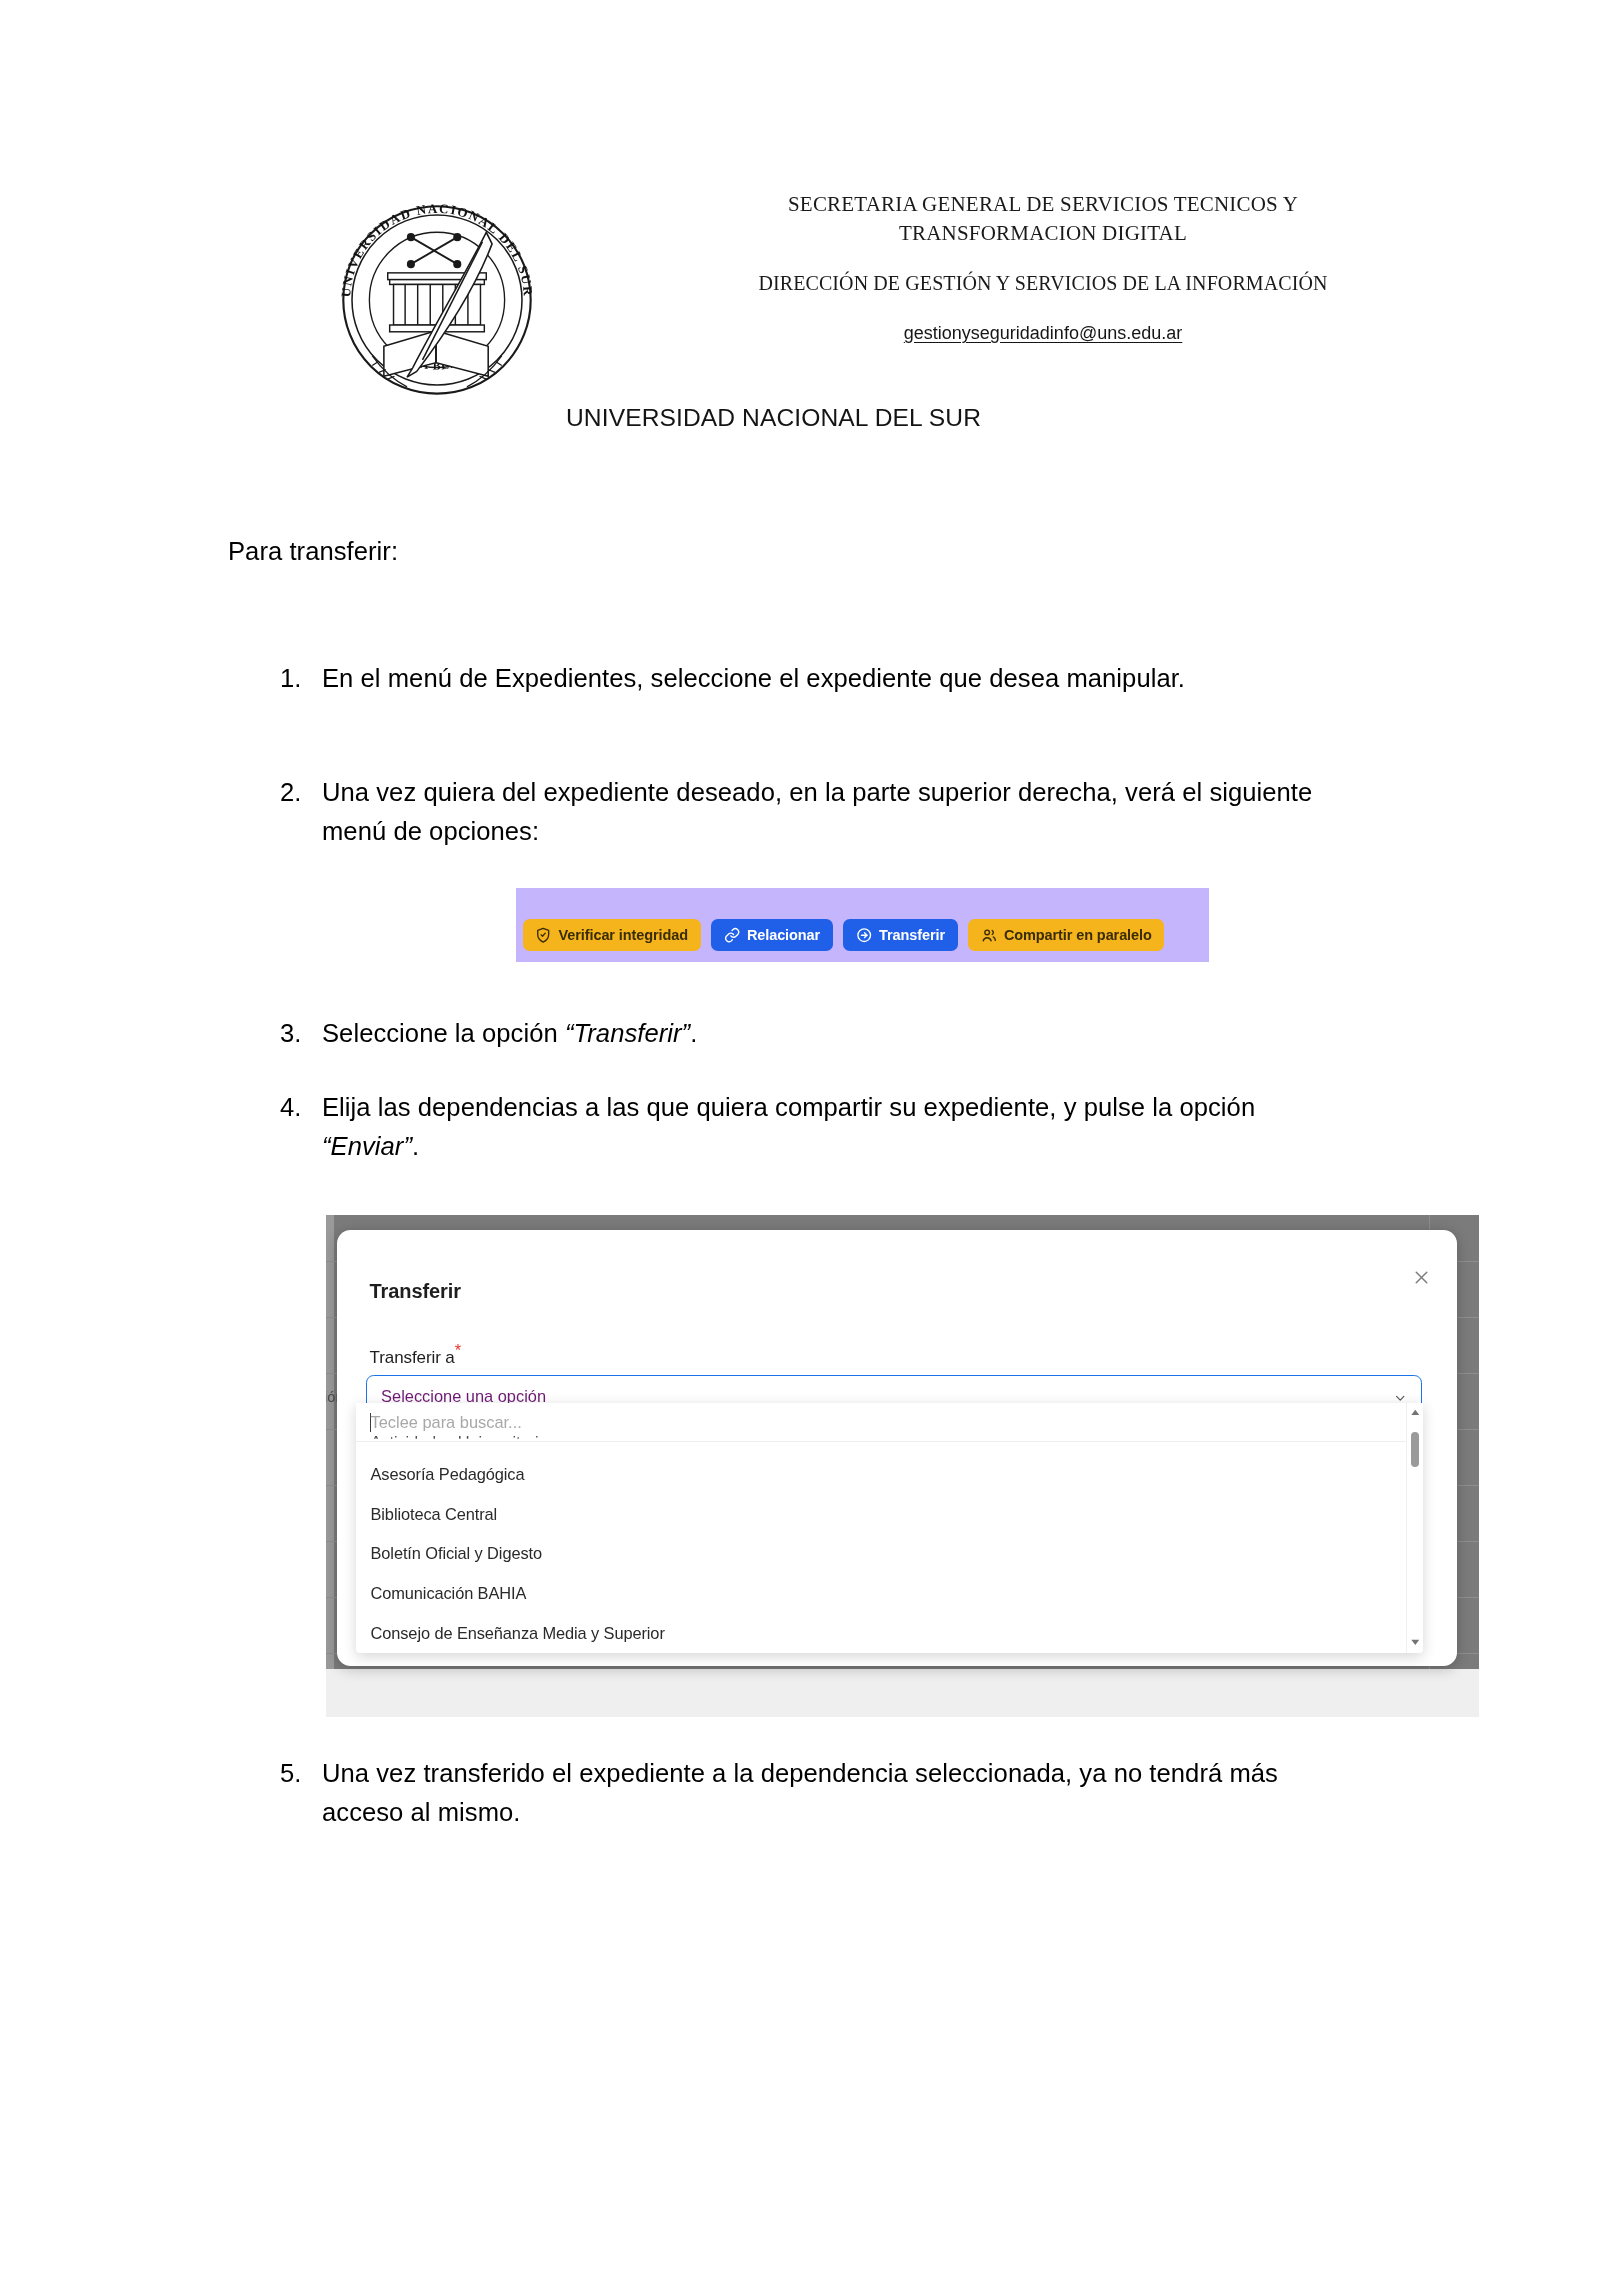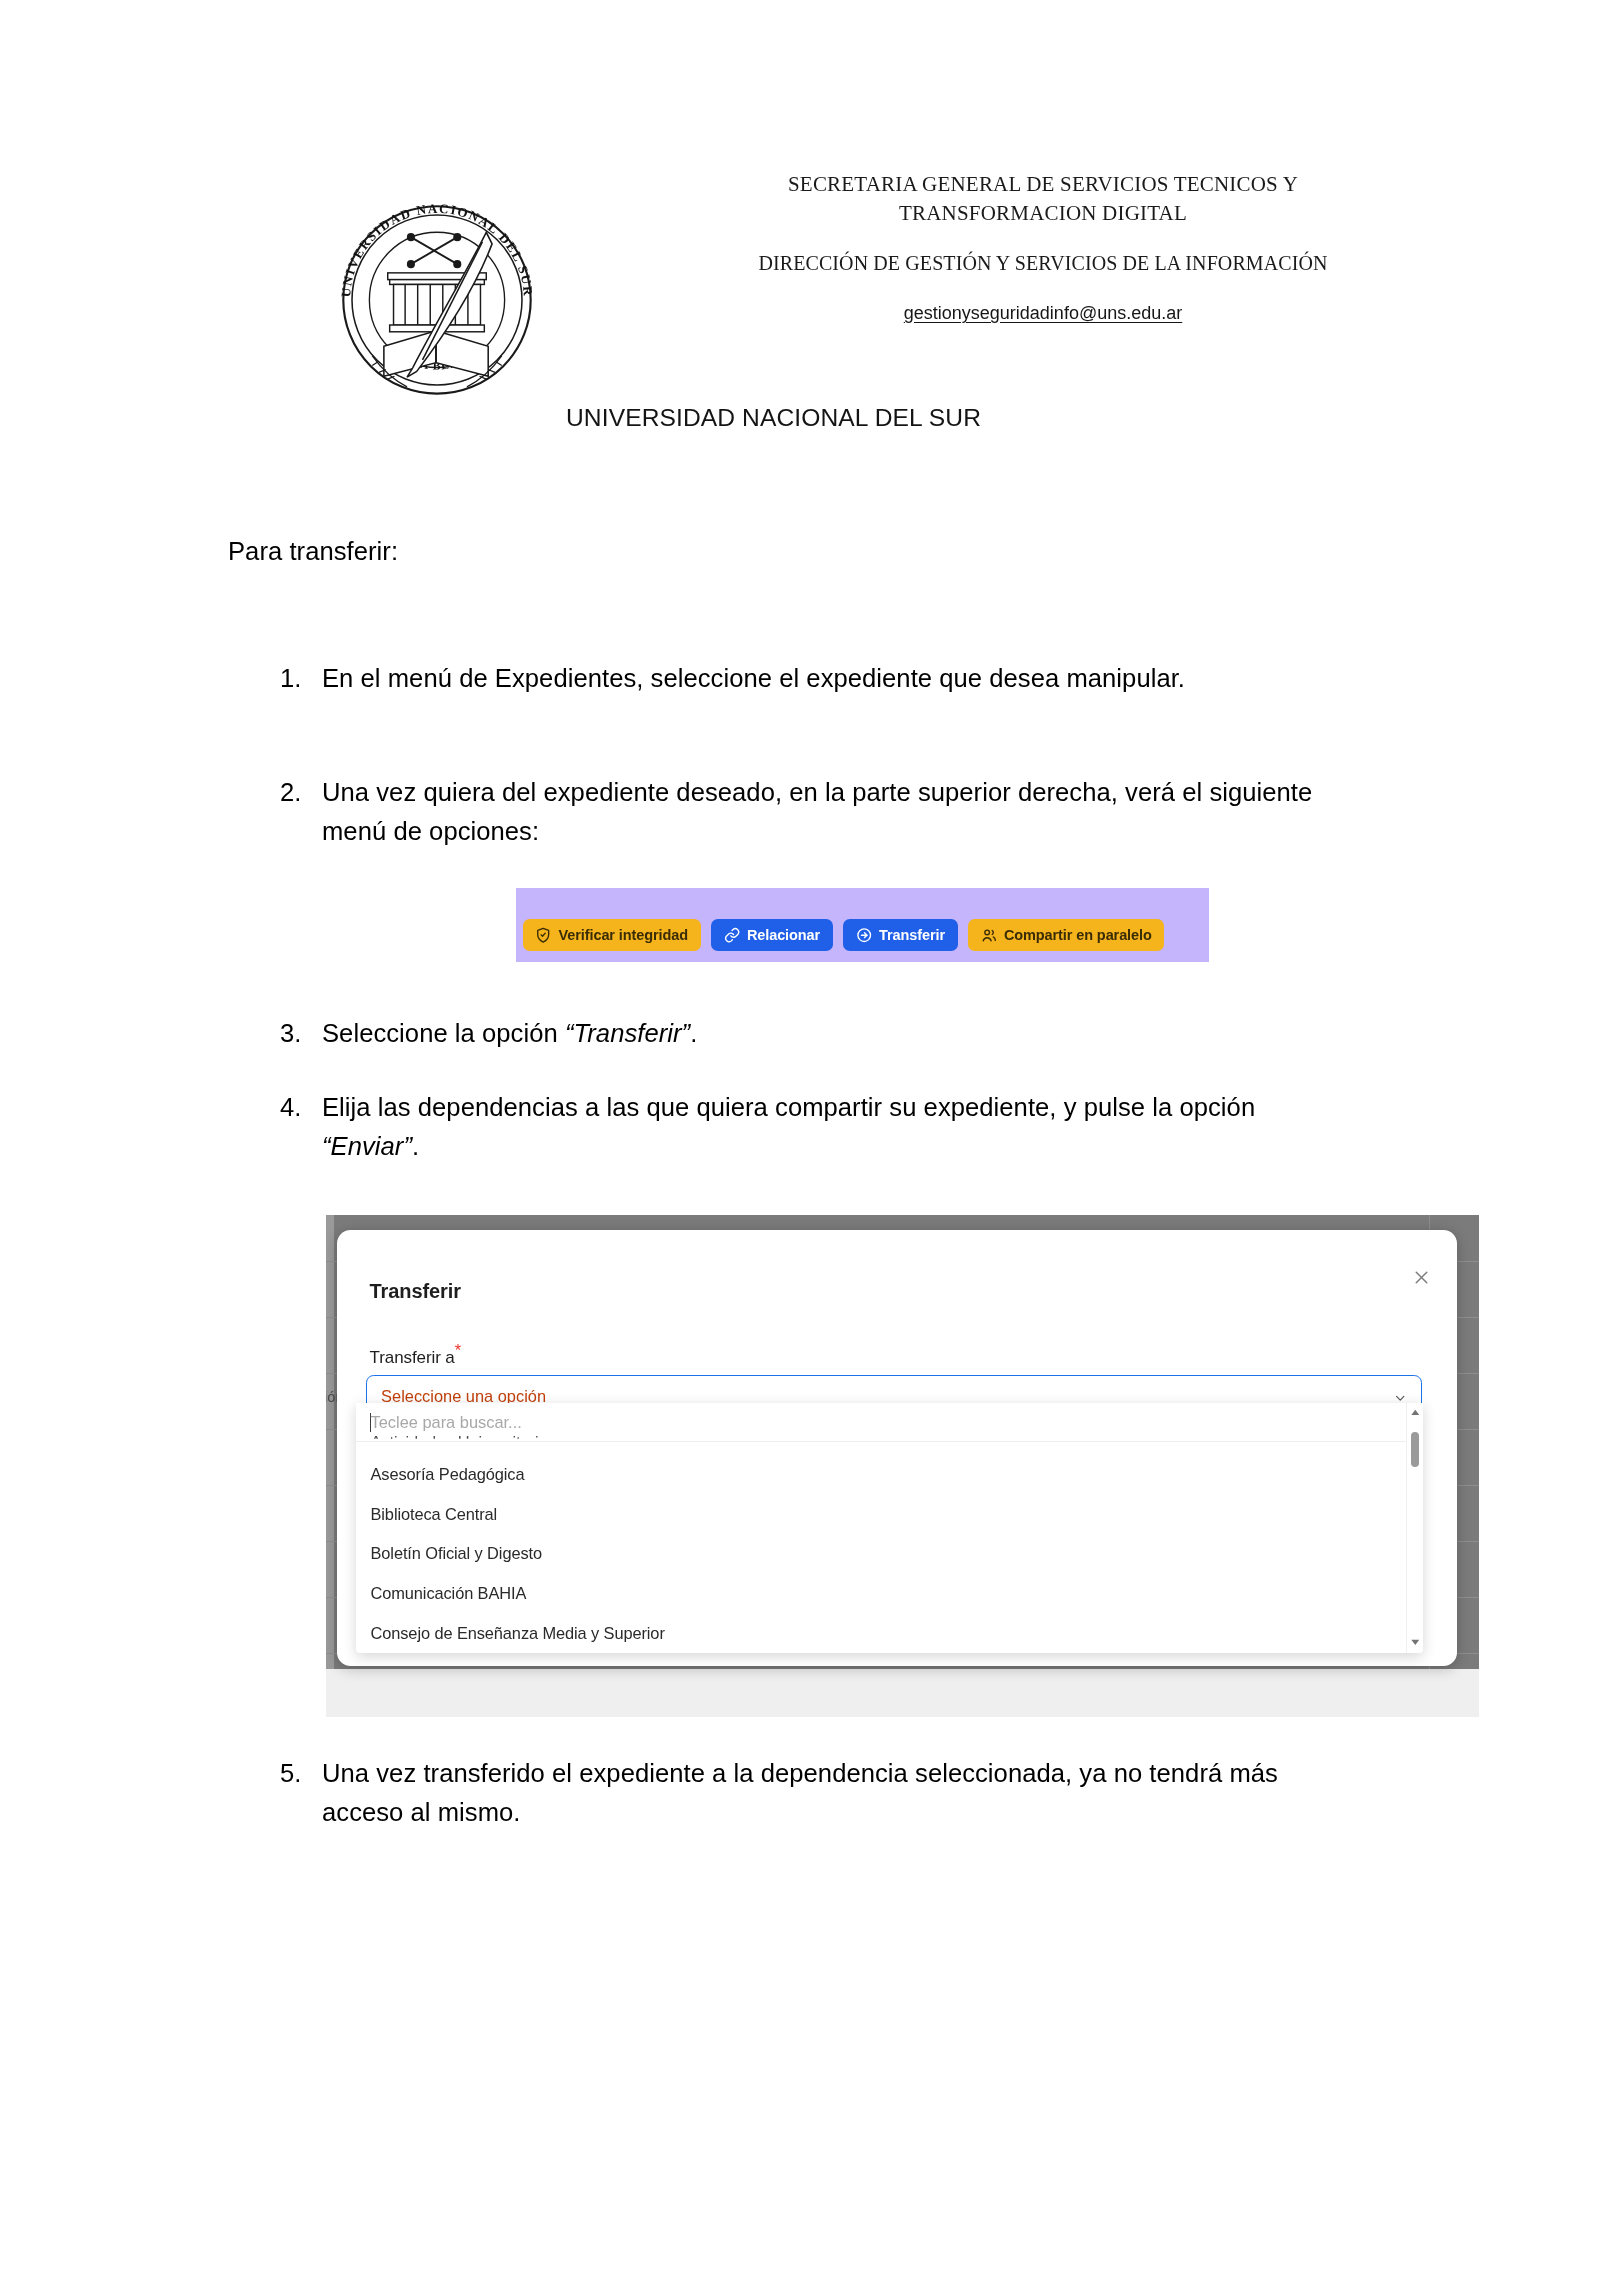--- a/index.html
+++ b/index.html
@@ -62,20 +62,21 @@
   }
   .hdr-line {
     font-family: "Liberation Serif", serif;
     color: #1a1a1a;
     white-space: nowrap;
   }
   .hdr-l1 {
     font-size: 21px;
     line-height: 29px;
     letter-spacing: 0.2px;
+    margin-top: 20px;
   }
   .hdr-l2 {
     font-size: 21px;
     line-height: 29px;
     letter-spacing: 0.2px;
   }
   .hdr-l3 {
     font-size: 20px;
     line-height: 29px;
     letter-spacing: 0.1px;
@@ -282,21 +283,21 @@
     border: 1.9px solid #1a73e8;
     border-radius: 7.7px;
     background: #fff;
     box-sizing: border-box;
   }
   .select-placeholder {
     position: absolute;
     left: 14.5px;
     top: 10.6px;
     font-size: 16.4px;
-    color: #c2410c;
+    color: #701a75;
   }
   .select-caret {
     position: absolute;
     right: 13.5px;
     top: 14.5px;
     color: #5a5a5a;
   }
 
   
   .dropdown {

